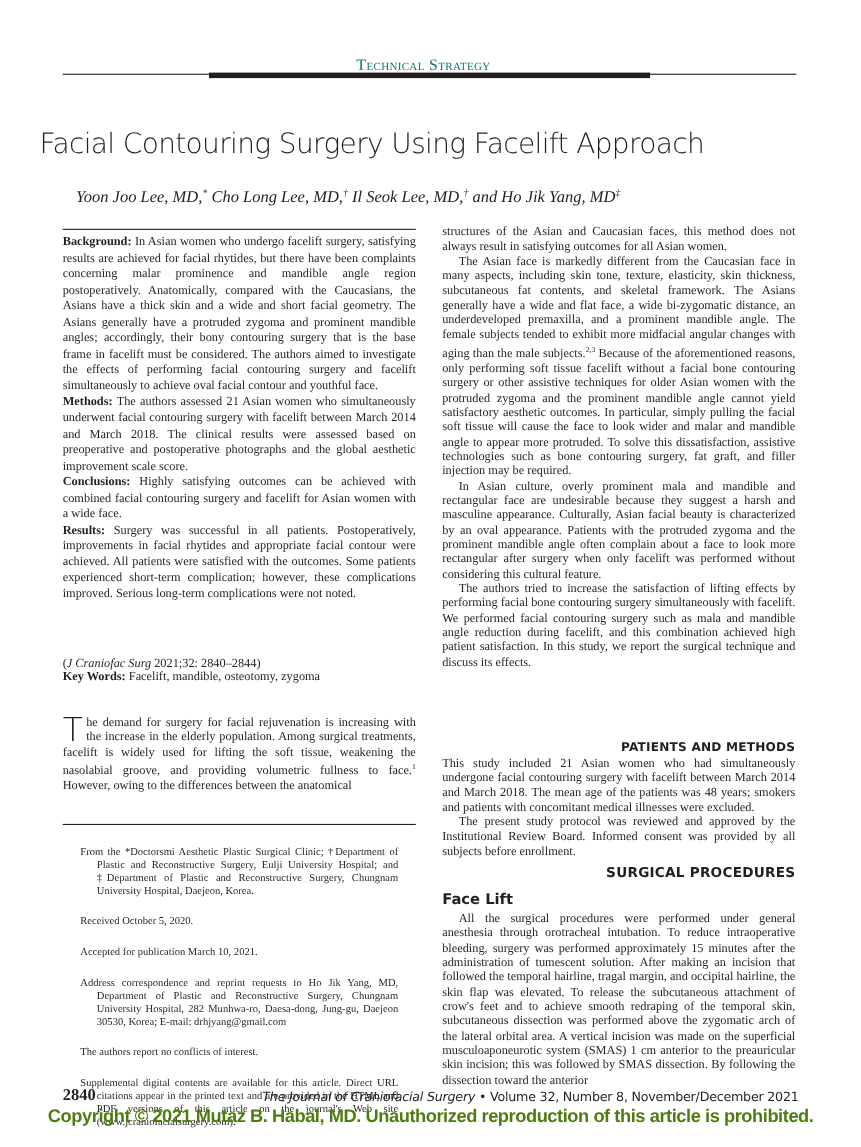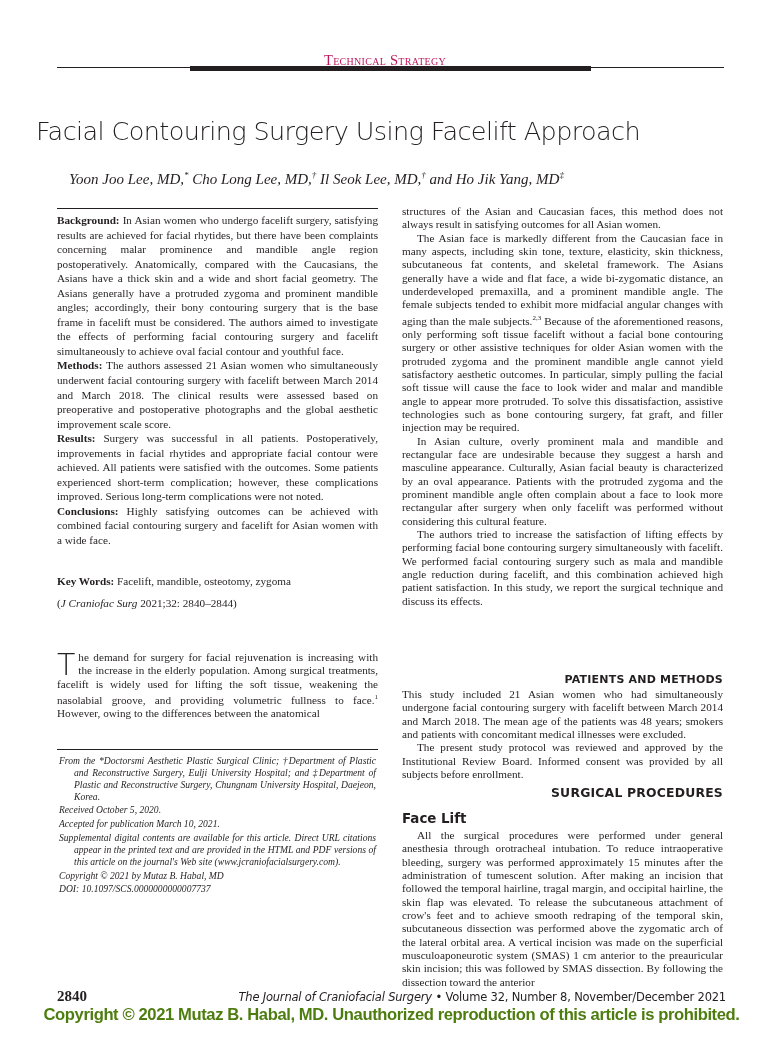--- a/index.html
+++ b/index.html
@@ -1,44 +1,44 @@
 <!DOCTYPE html>
 <html><head>
   <meta charset="utf-8">
   <style>
     html, body { margin: 0; padding: 0; background: #ffffff; }
     body { width: 783px; height: 1043px; position: relative; overflow: hidden; color: #231f20; }
 
-    .running-head { position: absolute; top: 52px; left: 0; width: 770px; text-align: center; font-family: "Liberation Serif", serif; font-size: 14.5px; font-variant: small-caps; letter-spacing: 0.3px; color: #be185d; }
+    .running-head { position: absolute; top: 52px; left: 0; width: 770px; text-align: center; font-family: "Liberation Serif", serif; font-size: 14.5px; font-variant: small-caps; letter-spacing: 0.3px; color: #0f766e; }
     .head-rule-thin { position: absolute; top: 67px; left: 57px; width: 667px; height: 1px; background: #231f20; }
     .head-rule-thick { position: absolute; top: 65.5px; left: 190px; width: 401px; height: 5px; background: #231f20; }
 
     .title { position: absolute; top: 116px; left: 0; width: 676px; text-align: center; font-family: "DejaVu Sans", sans-serif; font-weight: 300; font-size: 25.5px; letter-spacing: -0.6px; color: #231f20; }
     .authors { position: absolute; top: 170px; left: 0; width: 633px; text-align: center; font-family: "Liberation Serif", serif; font-style: italic; font-size: 15px; color: #231f20; }
     .authors sup { font-size: 9px; }
 
     .col-left { position: absolute; left: 57px; width: 321px; }
     .col-right { position: absolute; left: 402px; width: 321px; }
 
     .abstract-rule { position: absolute; top: 208px; left: 57px; width: 321px; height: 1px; background: #231f20; }
     .abstract { top: 213px; font-family: "Liberation Serif", serif; font-size: 11.2px; line-height: 14.55px; text-align: justify; }
     .abstract p { margin: 0; }
     .abstract b { font-weight: bold; }
-    .keywords { top: 574px; font-family: "Liberation Serif", serif; font-size: 11.2px; line-height: 14.5px; }
+    .keywords { top: 608px; font-family: "Liberation Serif", serif; font-size: 11.2px; line-height: 14.5px; }
     .citation { top: 596px; font-family: "Liberation Serif", serif; font-size: 11.2px; line-height: 14.5px; }
     .citation i { font-style: italic; }
 
     .intro { top: 651px; font-family: "Liberation Serif", serif; font-size: 11.2px; line-height: 13.4px; text-align: justify; }
     .intro p { margin: 0; }
     .dropcap { float: left; font-family: "DejaVu Sans", sans-serif; font-size: 30px; line-height: 24px; margin: 2px 3px 0 0; font-weight: 300; }
     .intro sup { font-size: 7px; }
 
     .fn-rule { position: absolute; top: 749px; left: 57px; width: 321px; height: 1px; background: #231f20; }
     .footnotes { top: 753px; font-family: "Liberation Serif", serif; font-size: 9.6px; line-height: 11.85px; }
-    .footnotes .fn { margin: 2px; padding-left: 15px; text-indent: -15px; text-align: justify; font-style: italic; }
+    .footnotes .fn { margin: 16px; padding-left: 15px; text-indent: -15px; text-align: justify; }
 
     .right-body { font-family: "Liberation Serif", serif; font-size: 11.2px; line-height: 13.35px; text-align: justify; }
     .right-body p { margin: 0; }
     .right-body p.indent { text-indent: 15px; }
     .right-body sup { font-size: 7px; }
     .rb1 { top: 205px; }
     .heading-pm { top: 673px; text-align: right; font-family: "DejaVu Sans", sans-serif; font-weight: bold; font-size: 11px; letter-spacing: 0.2px; }
     .rb2 { top: 688px; }
     .heading-sp { top: 785px; text-align: right; font-family: "DejaVu Sans", sans-serif; font-weight: bold; font-size: 12.4px; letter-spacing: 0.2px; }
     .heading-fl { top: 811px; font-family: "DejaVu Sans", sans-serif; font-weight: bold; font-size: 13.4px; }
@@ -63,40 +63,42 @@
   <span>Cho Long Lee, MD,</span><sup>†</sup>
   <span>Il Seok Lee, MD,</span><sup>†</sup>
   <span>and Ho Jik Yang, MD</span><sup>‡</sup>
 </div>
 
 <div class="abstract-rule"></div>
 
 <div class="col-left abstract">
   <p><b>Background:</b> <span>In Asian women who undergo facelift surgery, satisfying results are achieved for facial rhytides, but there have been complaints concerning malar prominence and mandible angle region postoperatively. Anatomically, compared with the Caucasians, the Asians have a thick skin and a wide and short facial geometry. The Asians generally have a protruded zygoma and prominent mandible angles; accordingly, their bony contouring surgery that is the base frame in facelift must be considered. The authors aimed to investigate the effects of performing facial contouring surgery and facelift simultaneously to achieve oval facial contour and youthful face.</span></p>
   <p><b>Methods:</b> <span>The authors assessed 21 Asian women who simultaneously underwent facial contouring surgery with facelift between March 2014 and March 2018. The clinical results were assessed based on preoperative and postoperative photographs and the global aesthetic improvement scale score.</span></p>
+  <p><b>Conclusions:</b> <span>Highly satisfying outcomes can be achieved with combined facial contouring surgery and facelift for Asian women with a wide face.</span></p>
   <p><b>Results:</b> <span>Surgery was successful in all patients. Postoperatively, improvements in facial rhytides and appropriate facial contour were achieved. All patients were satisfied with the outcomes. Some patients experienced short-term complication; however, these complications improved. Serious long-term complications were not noted.</span></p>
-  <p><b>Conclusions:</b> <span>Highly satisfying outcomes can be achieved with combined facial contouring surgery and facelift for Asian women with a wide face.</span></p>
 </div>
 
 <div class="col-left keywords">
   <b>Key Words:</b> <span>Facelift, mandible, osteotomy, zygoma</span>
 </div>
 
 <div class="col-left citation"><span>(</span><i>J Craniofac Surg</i><span> 2021;32: 2840–2844)</span></div>
 
 <div class="col-left intro">
   <p><span class="dropcap">T</span><span>he demand for surgery for facial rejuvenation is increasing with the increase in the elderly population. Among surgical treatments, facelift is widely used for lifting the soft tissue, weakening the nasolabial groove, and providing volumetric fullness to face.</span><sup>1</sup><span> However, owing to the differences between the anatomical</span></p>
 </div>
 
 <div class="fn-rule"></div>
 
 <div class="col-left footnotes">
   <p class="fn">From the *Doctorsmi Aesthetic Plastic Surgical Clinic; †Department of Plastic and Reconstructive Surgery, Eulji University Hospital; and ‡Department of Plastic and Reconstructive Surgery, Chungnam University Hospital, Daejeon, Korea.</p>
   <p class="fn">Received October 5, 2020.</p>
   <p class="fn">Accepted for publication March 10, 2021.</p>
+  <p class="fn">Address correspondence and reprint requests to Ho Jik Yang, MD, Department of Plastic and Reconstructive Surgery, Chungnam University Hospital, 282 Munhwa-ro, Daesa-dong, Jung-gu, Daejeon 30530, Korea; E-mail: drhjyang@gmail.com</p>
+  <p class="fn">The authors report no conflicts of interest.</p>
   <p class="fn">Supplemental digital contents are available for this article. Direct URL citations appear in the printed text and are provided in the HTML and PDF versions of this article on the journal's Web site (www.jcraniofacialsurgery.com).</p>
   <p class="fn">Copyright © 2021 by Mutaz B. Habal, MD</p>
   <p class="fn">DOI: 10.1097/SCS.0000000000007737</p>
 </div>
 
 <div class="col-right right-body rb1">
   <p>structures of the Asian and Caucasian faces, this method does not always result in satisfying outcomes for all Asian women.</p>
   <p class="indent"><span>The Asian face is markedly different from the Caucasian face in many aspects, including skin tone, texture, elasticity, skin thickness, subcutaneous fat contents, and skeletal framework. The Asians generally have a wide and flat face, a wide bi-zygomatic distance, an underdeveloped premaxilla, and a prominent mandible angle. The female subjects tended to exhibit more midfacial angular changes with aging than the male subjects.</span><sup>2,3</sup><span> Because of the aforementioned reasons, only performing soft tissue facelift without a facial bone contouring surgery or other assistive techniques for older Asian women with the protruded zygoma and the prominent mandible angle cannot yield satisfactory aesthetic outcomes. In particular, simply pulling the facial soft tissue will cause the face to look wider and malar and mandible angle to appear more protruded. To solve this dissatisfaction, assistive technologies such as bone contouring surgery, fat graft, and filler injection may be required.</span></p>
   <p class="indent">In Asian culture, overly prominent mala and mandible and rectangular face are undesirable because they suggest a harsh and masculine appearance. Culturally, Asian facial beauty is characterized by an oval appearance. Patients with the protruded zygoma and the prominent mandible angle often complain about a face to look more rectangular after surgery when only facelift was performed without considering this cultural feature.</p>
   <p class="indent">The authors tried to increase the satisfaction of lifting effects by performing facial bone contouring surgery simultaneously with facelift. We performed facial contouring surgery such as mala and mandible angle reduction during facelift, and this combination achieved high patient satisfaction. In this study, we report the surgical technique and discuss its effects.</p>

